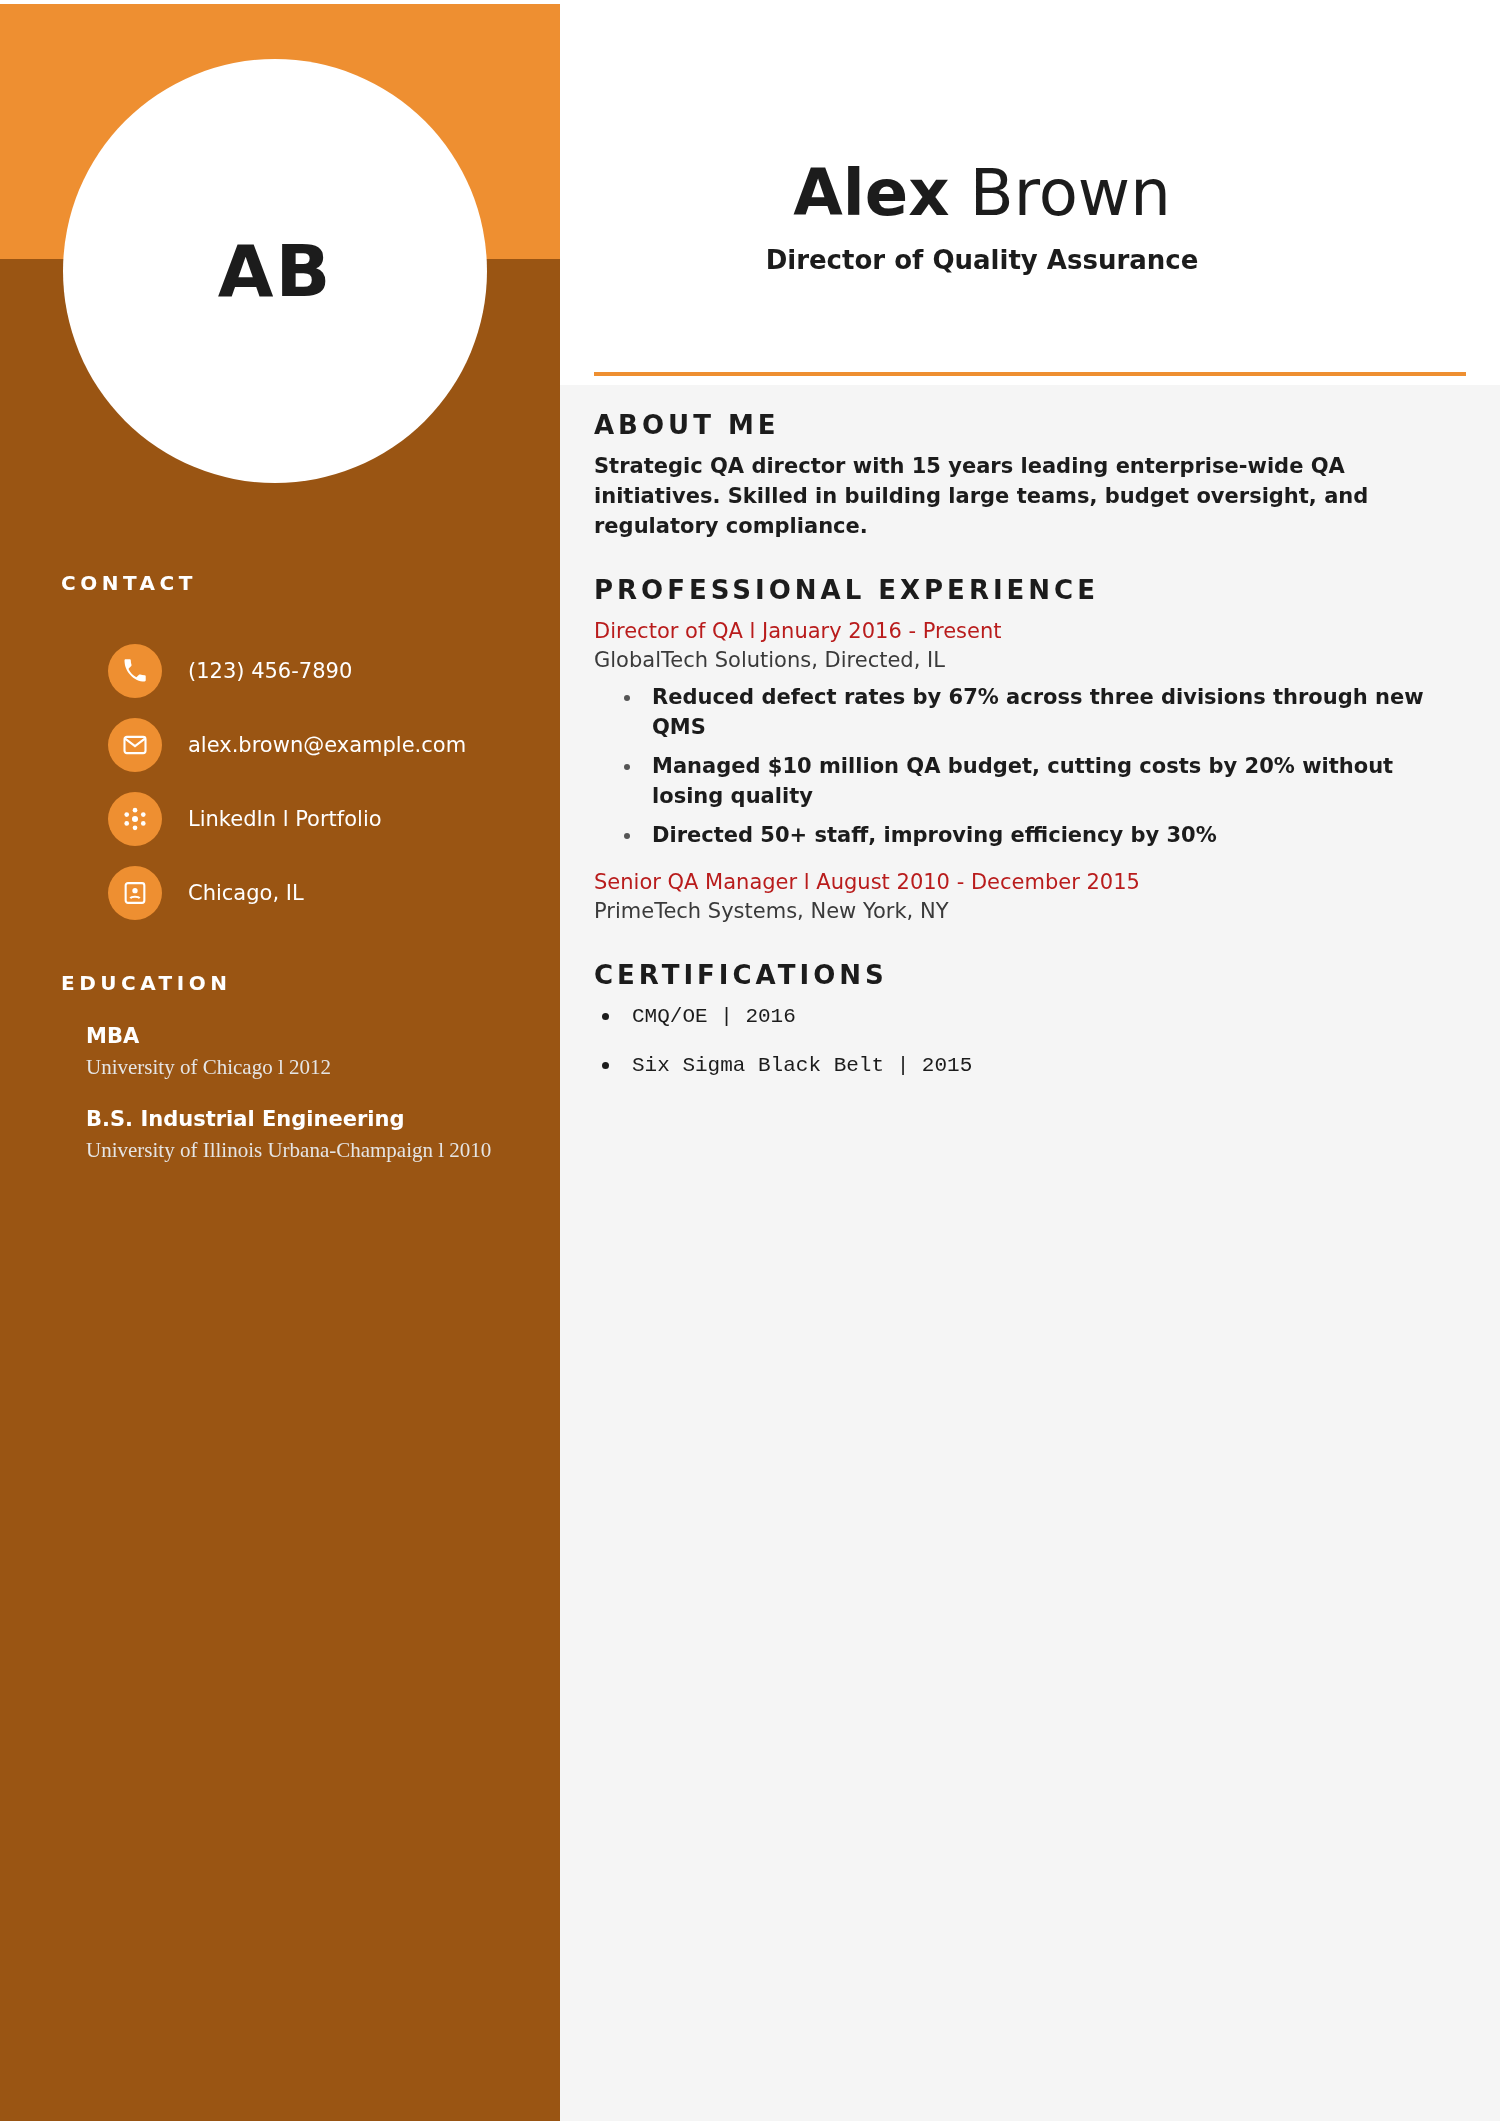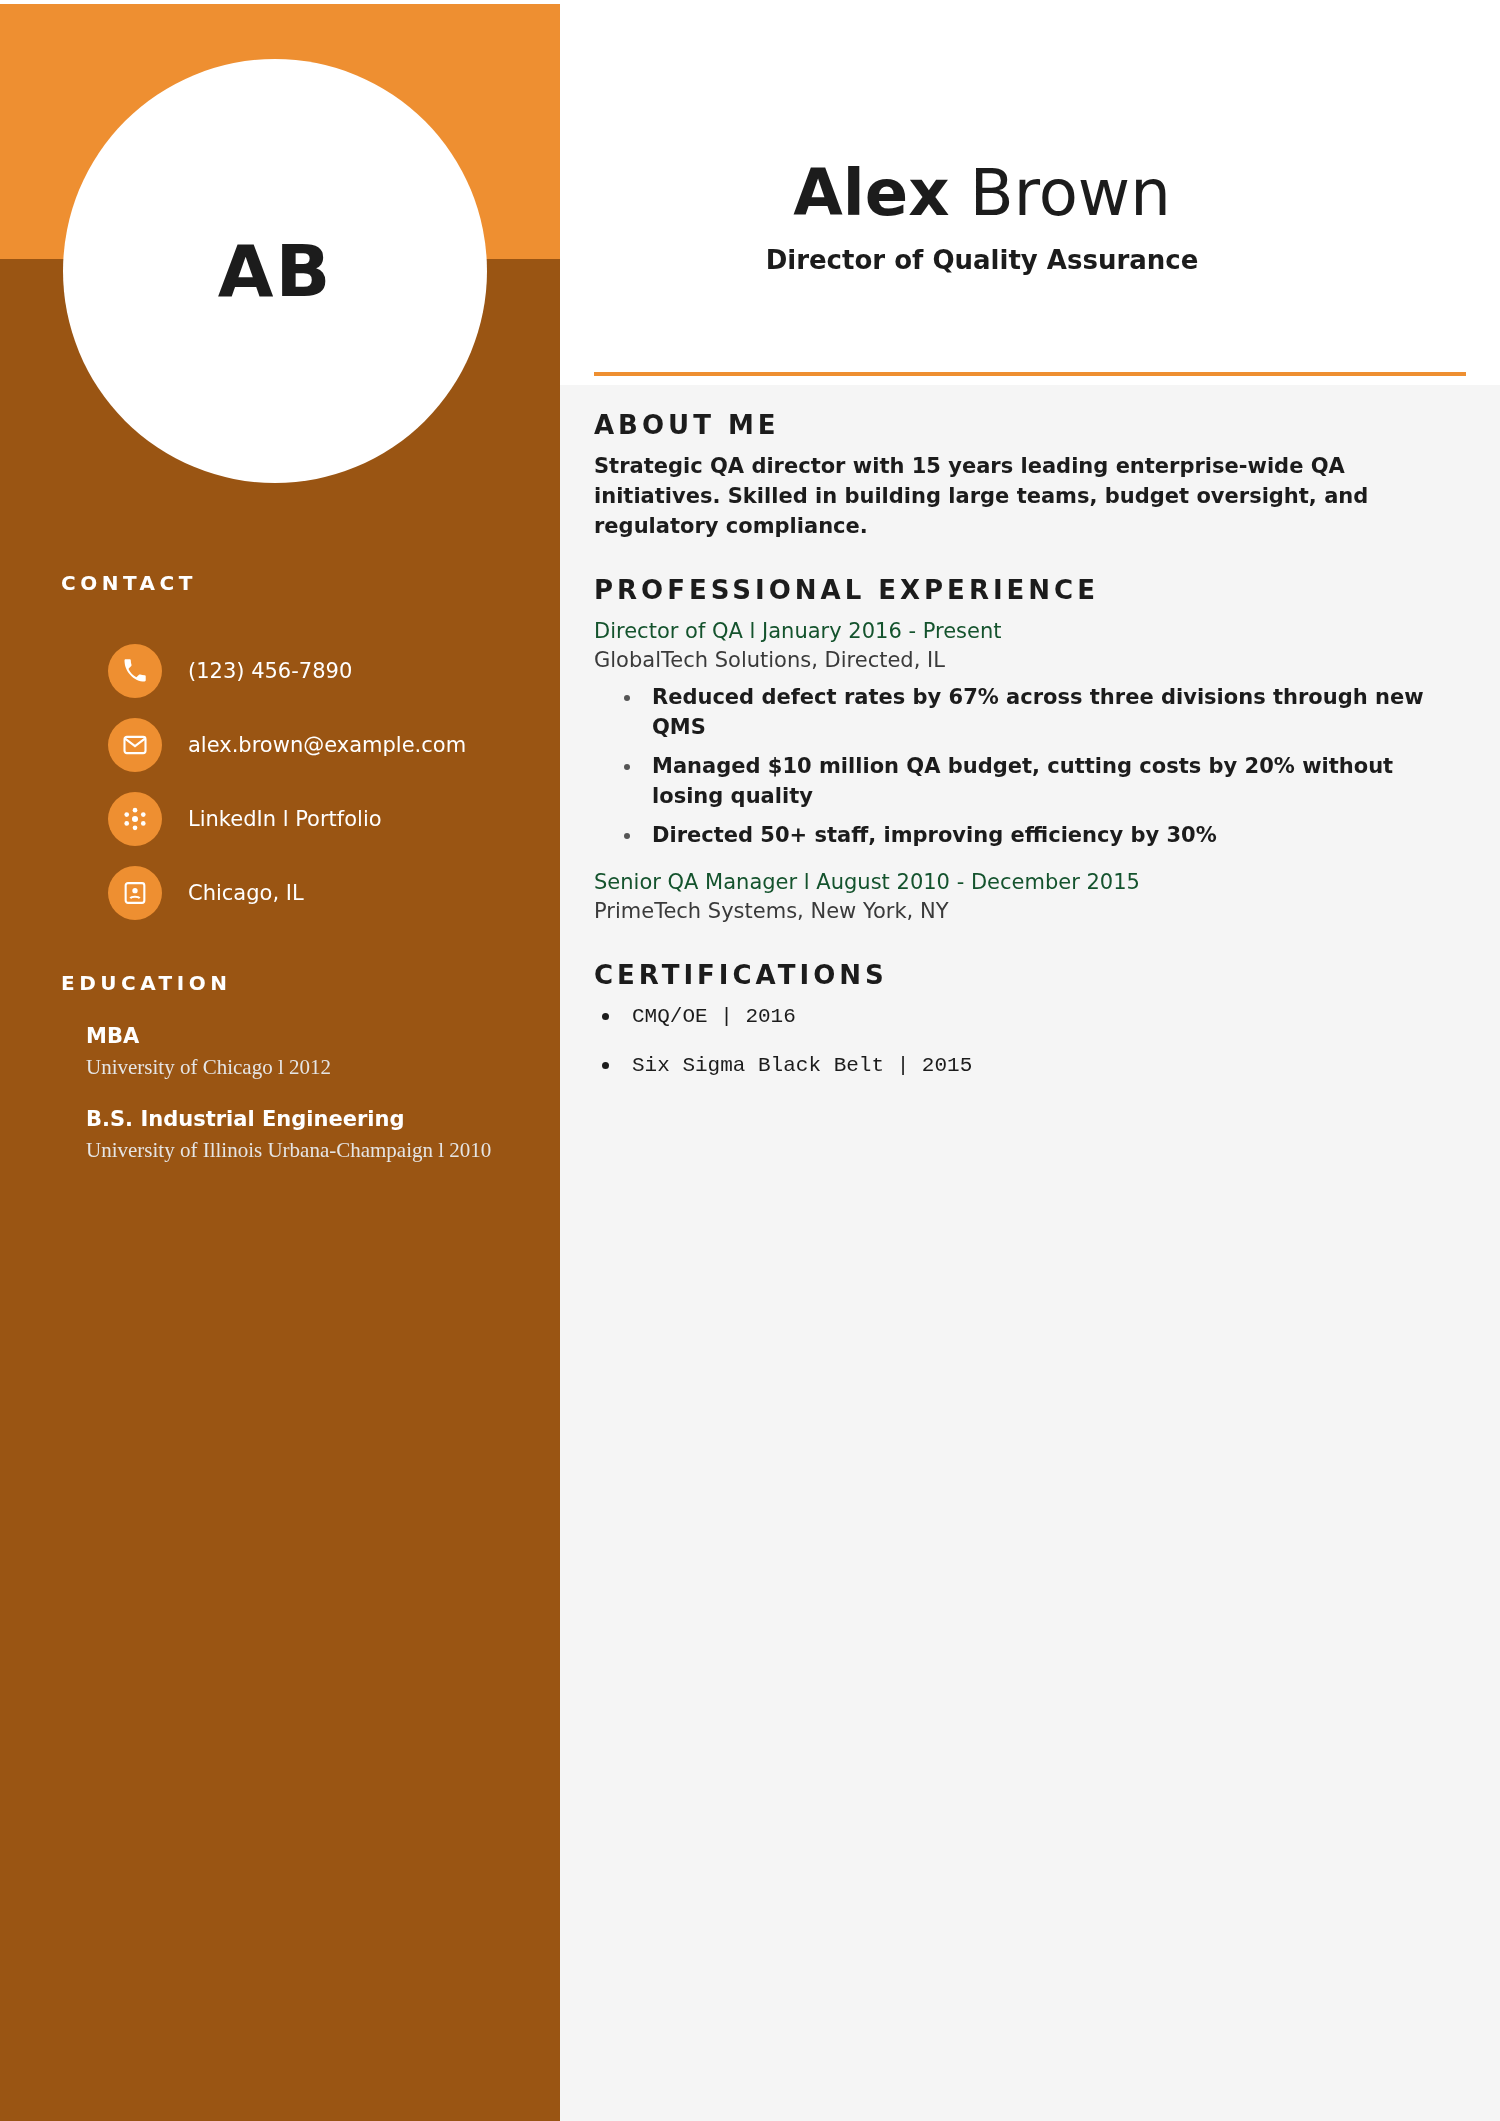--- a/index.html
+++ b/index.html
@@ -171,21 +171,21 @@
   .summary {
     font-size: 21px;
     font-weight: bold;
     line-height: 1.42;
     color: #1c1c1c;
     font-family: "DejaVu Sans", sans-serif;
     width: 860px;
   }
   .job-line {
     font-size: 21px;
-    color: #14532d;
+    color: #b91c1c;
     font-family: "DejaVu Sans", sans-serif;
     line-height: 1.38;
   }
   .job-company {
     font-size: 21px;
     color: #3a3a3a;
     font-family: "DejaVu Sans", sans-serif;
     line-height: 1.38;
     margin-bottom: 8px;
   }

